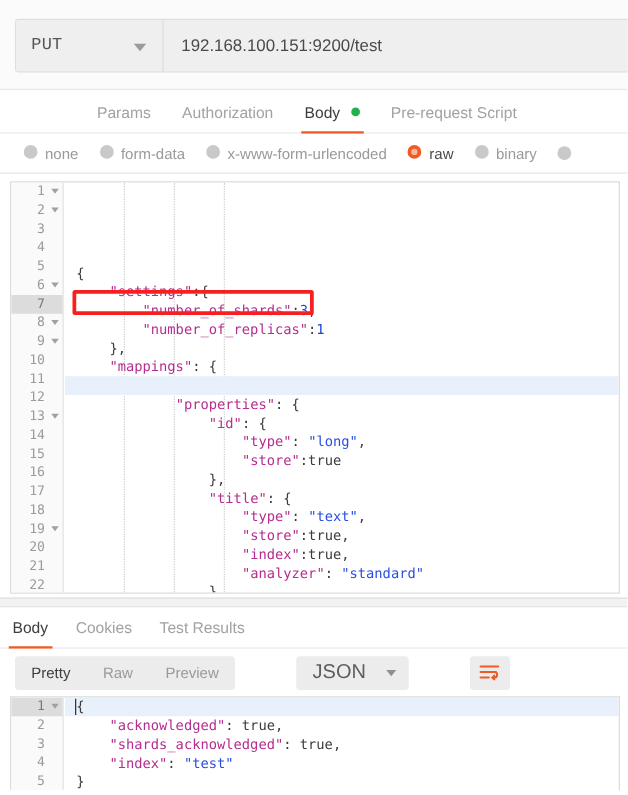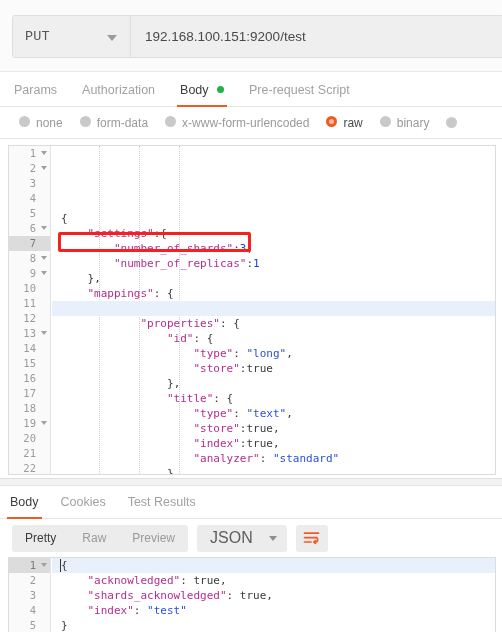--- a/index.html
+++ b/index.html
@@ -53,20 +53,21 @@
     overflow: hidden; white-space: nowrap;
   }
 
   
   .req-tabs {
     position: absolute; left: 0; top: 72px; width: 502px; height: 35px;
     background: #ffffff;
     border-bottom: 1px solid #e6e6e6;
     display: flex; align-items: flex-end;
     padding-left: 14px;
+    justify-content: center;
   }
   .rtab {
     position: relative;
     font-size: 12.5px; color: #a2a2a2;
     padding: 0 0 9px 0; margin-right: 25px;
     cursor: pointer; white-space: nowrap;
   }
   .rtab.active { color: #3d3d3d; }
   .rtab.active::after {
     content: ""; position: absolute; left: -3px; right: -3px; bottom: -1px;
@@ -181,20 +182,21 @@
     padding-left: 10px;
   }
   .res-tabs .rtab { margin-right: 22px; font-size: 12.5px; }
 
   
   .res-toolbar {
     position: absolute; left: 0; top: 519px; width: 502px; height: 38px;
     background: #ffffff;
     display: flex; align-items: center;
     padding-left: 12px;
+    gap: 40px;
   }
   .seg {
     display: flex; height: 27px; background: #ececec; border-radius: 3px;
     overflow: hidden; margin-right: 9px;
   }
   .seg-btn {
     display: flex; align-items: center; padding: 0 13px;
     font-size: 12px; color: #9a9a9a; cursor: pointer; white-space: nowrap;
   }
   .seg-btn.active { color: #3d3d3d; }

